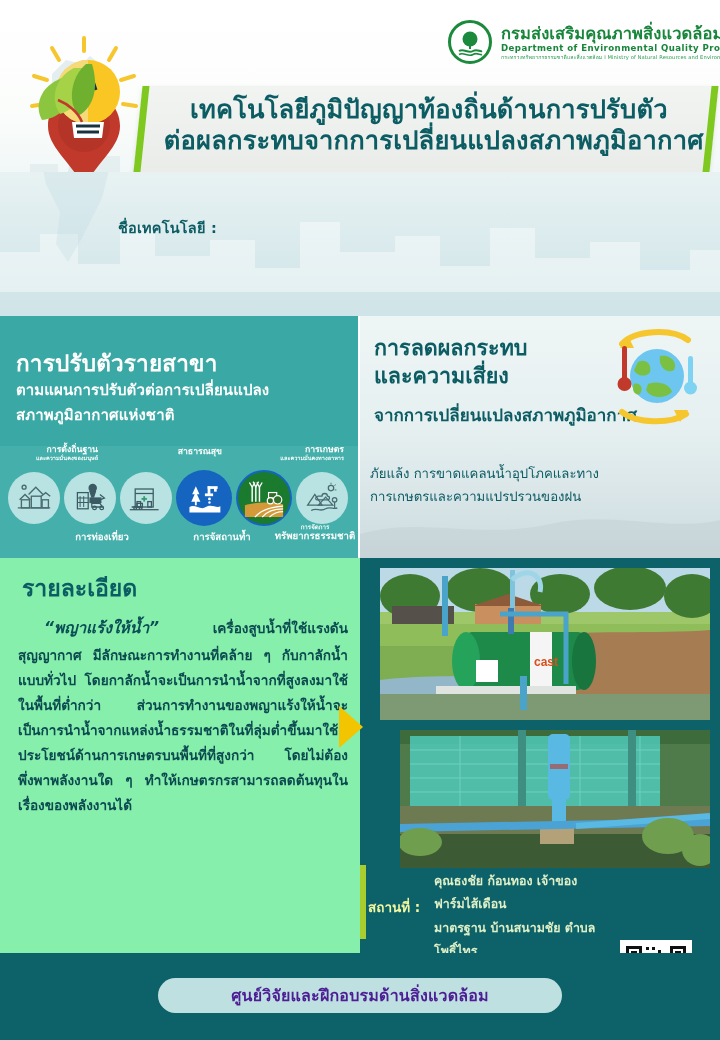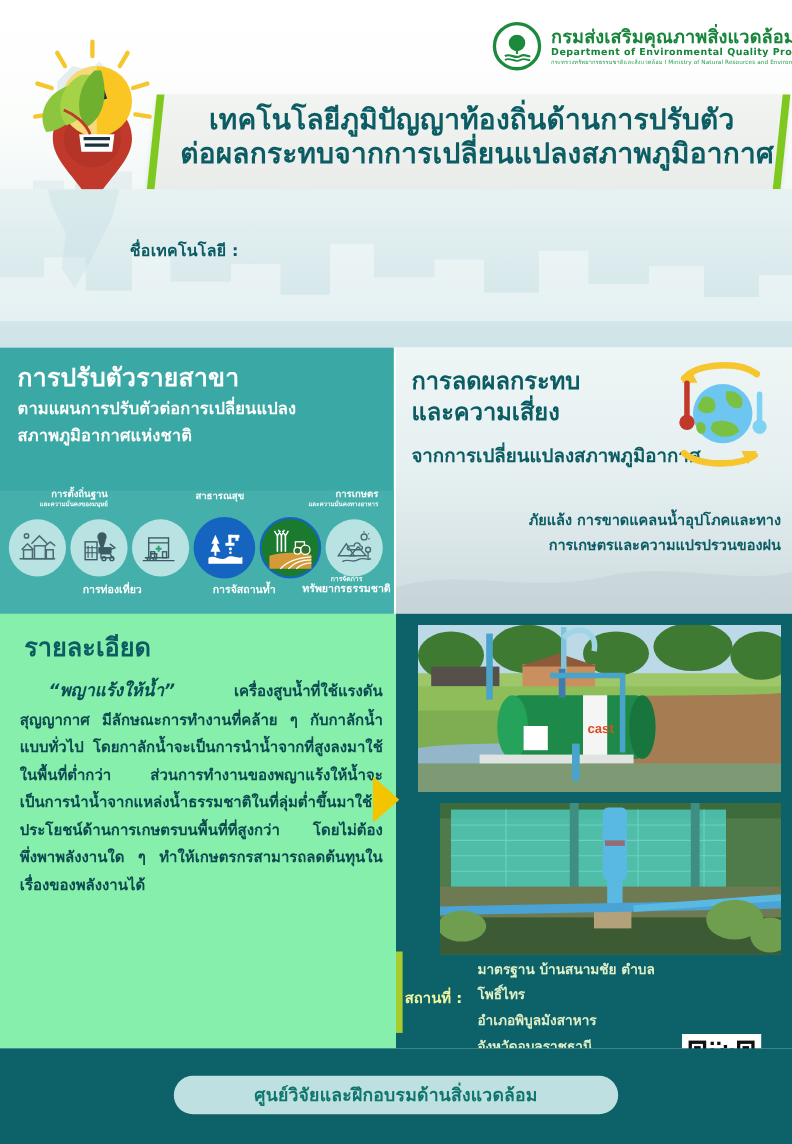--- a/index.html
+++ b/index.html
@@ -106,21 +106,21 @@
   }
 
   
   .panel-left {
     position: absolute; left: 0; top: 316px;
     width: 358px; height: 242px;
     background: #3aa8a4;
     overflow: hidden;
   }
   .panel-left-head { padding: 14px 16px 0 16px; }
-  .pl-h1 { font-size: 22.5px; font-weight: 700; color: #ffffff; line-height: 1.25; letter-spacing:.2px; }
+  .pl-h1 { font-size: 22.5px; font-weight: 700; color: #ffffff; line-height: 1.25; letter-spacing:.2px;margin-top:19px; }
   .pl-h2 { font-size: 15px; font-weight: 700; color: #ffffff; line-height: 1.5; letter-spacing:.1px; margin-top: 2px; }
 
   .sector-zone {
     position: absolute; left: 0; top: 130px; width: 358px; height: 112px;
     background: #45b0ab;
   }
   .cap {
     position: absolute; text-align: right; color: #ffffff; line-height: 1.12; font-family: Liberation Mono, monospace;
   }
   .cap .cap-main { font-size: 8.7px; font-weight: 700; display:block; }
@@ -138,22 +138,22 @@
 
   .panel-right {
     position: absolute; left: 360px; top: 316px;
     width: 360px; height: 264px;
     background: linear-gradient(180deg,#eef5f5 0%, #e6f0f1 42%, #c9d8dc 100%);
     overflow: hidden;
   }
   .pr-h1 { position:absolute; left: 14px; top: 18px; font-size: 21.5px; font-weight:700; color:#0c5c63; line-height:1.28; }
   .pr-h2 { position:absolute; left: 14px; top: 88px; font-size: 17px; font-weight:700; color:#0c5c63; line-height:1.3; }
   .globe-wrap { position: absolute; right: 14px; top: 12px; width: 104px; height: 100px; }
-  .pr-body { position:absolute; left: 10px; top: 146px; width: 340px; text-align:right;
-             font-size: 13.2px; font-weight:700; color:#0c5c63; line-height: 1.75; }
+  .pr-body { position:absolute; left: 10px; top: 146px; width: 340px; text-align:left;
+             font-size: 13.2px; font-weight:400; color:#0c5c63; line-height: 1.75; }
   .pr-hills { position:absolute; left:0; bottom:0; width:360px; height:86px; opacity:.5; }
 
   
   .details {
     position: absolute; left: 0; top: 558px;
     width: 360px; height: 395px;
     background: #86efac;
   }
   .det-title { position:absolute; left: 22px; top: 12px; font-size: 23px; font-weight:700; color:#0c5c63; }
   .det-body {
@@ -189,21 +189,21 @@
   .qr-cap { position:absolute; left: 612px; top: 1016px; width: 92px; text-align:center;
             font-size: 10px; font-weight:700; color:#dff0c8; }
 
   
   .footer-bar { position: absolute; left: 0; top: 953px; width: 720px; height: 87px; background:#0d6168; }
   .footer-pill {
     position:absolute; left: 158px; top: 978px; width: 404px; height: 35px;
     background: #bfe0e0; border-radius: 18px;
     display:flex; align-items:center; justify-content:center;
   }
-  .footer-pill span { font-size: 16px; font-weight: 700; color: #0f766e; letter-spacing:.2px; }
+  .footer-pill span { font-size: 16px; font-weight: 700; color: #4c1d95; letter-spacing:.2px; }
 </style>
 </head>
 <body>
 
 <div class="poster">
 
   <div class="header">
     <svg class="header-skyline" viewBox="0 0 720 60" preserveAspectRatio="none">
       <path d="M0,60 L0,42 L30,42 L30,28 L58,28 L58,46 L92,46 L92,20 L120,20 L120,44 L160,44 L160,34 L200,34 L200,50 L250,50 L250,26 L285,26 L285,46 L330,46 L330,36 L380,36 L380,52 L430,52 L430,30 L470,30 L470,45 L520,45 L520,25 L560,25 L560,48 L610,48 L610,38 L660,38 L660,50 L720,50 L720,60 Z" fill="#cfe0e3"></path>
     </svg>
@@ -534,20 +534,21 @@
             <ellipse cx="268" cy="106" rx="26" ry="18"></ellipse>
           <ellipse cx="300" cy="120" rx="18" ry="16"></ellipse>
         </g>
       </svg>
     </div>
   </div>
 
   <div class="addr-accent"></div>
   <div class="addr-label">สถานที่ :</div>
   <div class="addr-lines">
+    <div>คุณธงชัย ก้อนทอง เจ้าของฟาร์มไส้เดือน</div>
     <div>มาตรฐาน บ้านสนามชัย ตำบลโพธิ์ไทร</div>
     <div>อำเภอพิบูลมังสาหาร</div>
     <div>จังหวัดอุบลราชธานี</div>
   </div>
 
   <div class="qr-box">
     <svg viewBox="0 0 64 64" width="64" height="64">
       <rect width="64" height="64" fill="#ffffff"></rect>
       <g fill="#111111">
         <rect x="2" y="2" width="16" height="16"></rect>

